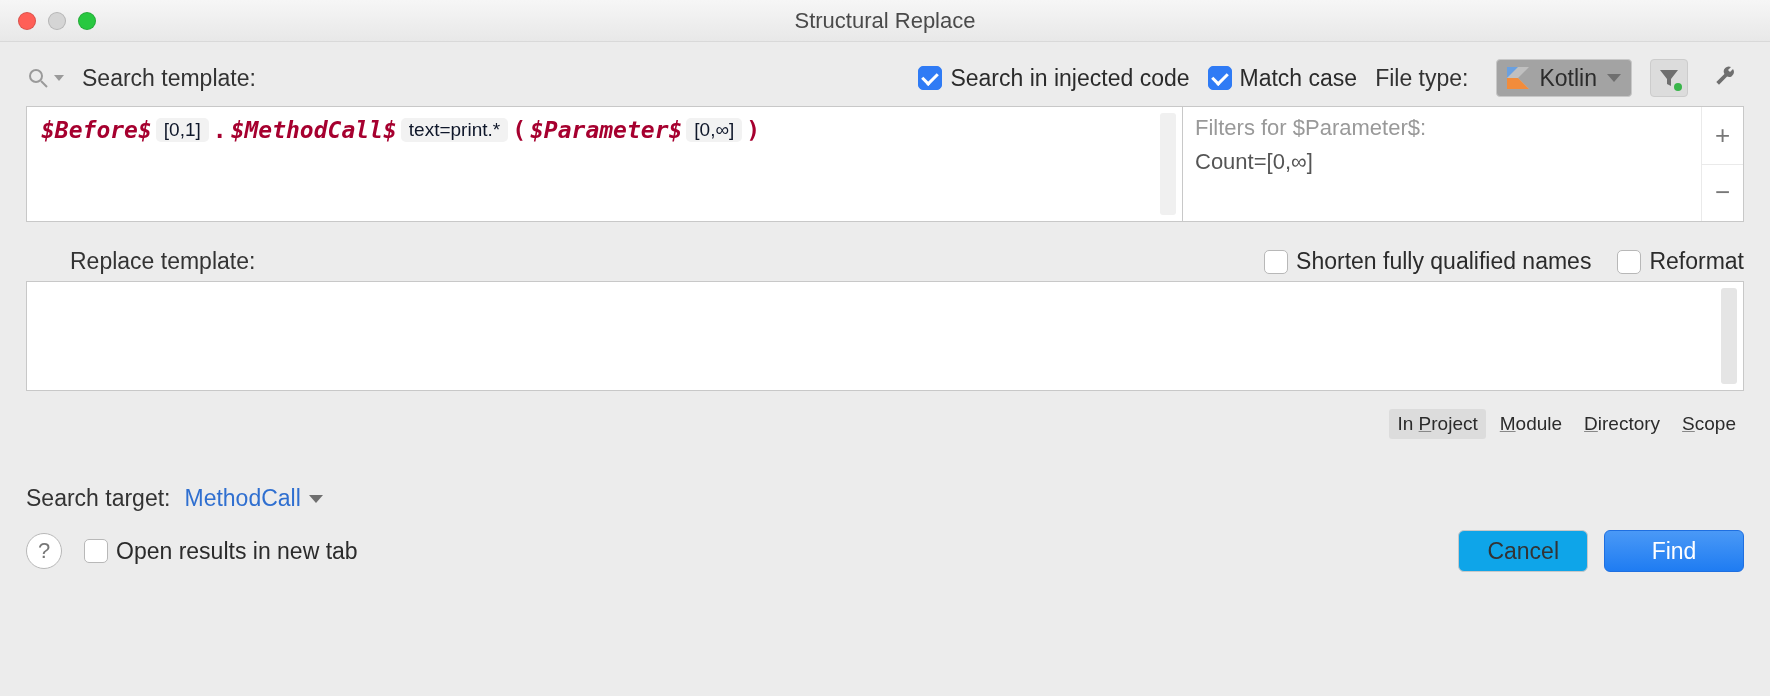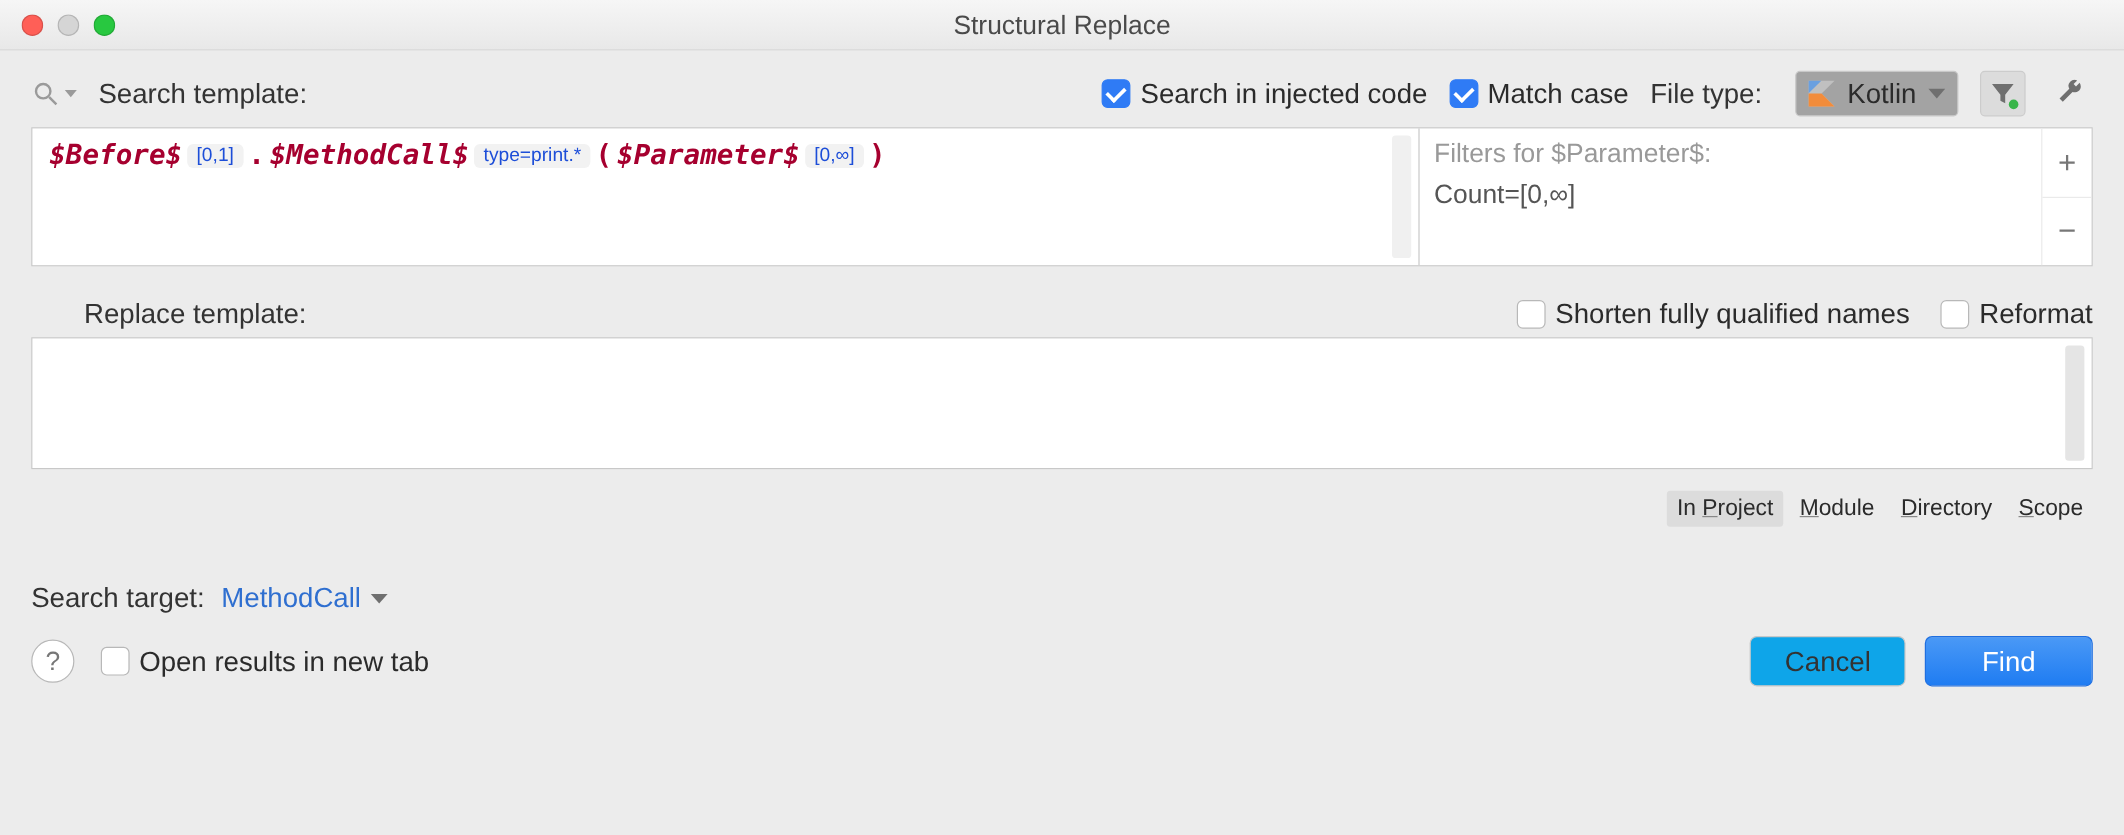--- a/index.html
+++ b/index.html
@@ -116,25 +116,25 @@
     padding: 10px 14px;
     position: relative;
     font-family: Menlo, Consolas, monospace;
     font-size: 23px;
     border-right: 1px solid #c8c8c8;
   }
   .pane-left .line { display: flex; align-items: center; flex-wrap: wrap; gap: 4px; white-space: nowrap; }
   .var { color: #a6002f; font-style: italic; font-weight: 600; }
   .punct { color: #a6002f; font-weight: 600; }
   .hint {
-    background: #f2f2f2; color: #1d4ed8;
+    background: #f2f2f2; color: #0f172a;
     border-radius: 5px; padding: 1px 8px;
     font-style: normal; font-weight: 400;
     font-family: -apple-system, Arial, sans-serif;
-    font-size: 16px;
+    font-size: 19px;
   }
   .scroll-stub {
     position: absolute; right: 6px; top: 6px; bottom: 6px; width: 16px;
     background: #f0f0f0; border-radius: 3px;
   }
   .pane-right {
     width: 560px;
     position: relative;
     display: flex;
   }
@@ -286,21 +286,21 @@
     </span>
   </div>
 
   <div class="panes">
     <div class="pane-left">
       <div class="line">
         <span class="var">$Before$</span>
         <span class="hint">[0,1]</span>
         <span class="punct">.</span>
           <span class="var">$MethodCall$</span>
-        <span class="hint">type=print.*</span>
+        <span class="hint">text=print.*</span>
         <span class="punct">(</span>
           <span class="var">$Parameter$</span>
         <span class="hint">[0,∞]</span>
         <span class="punct">)</span>
       </div>
       <div class="scroll-stub"></div>
     </div>
     <div class="pane-right">
       <div class="filters-box">
         <div class="filters-title">Filters for $Parameter$:</div>

